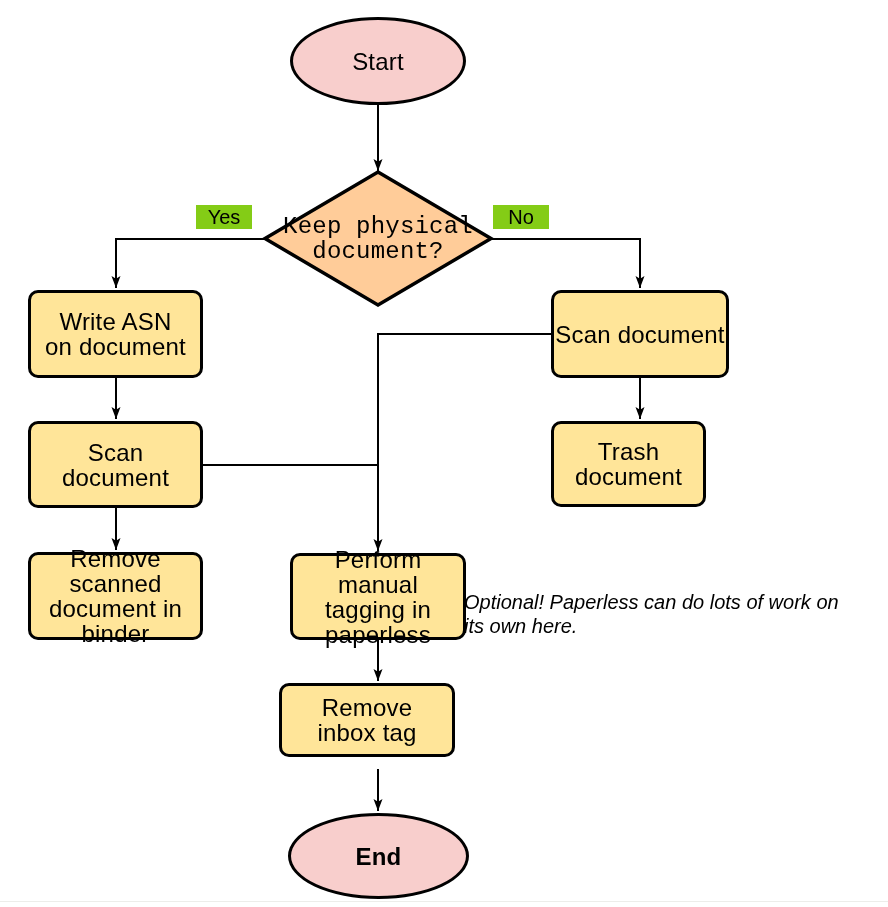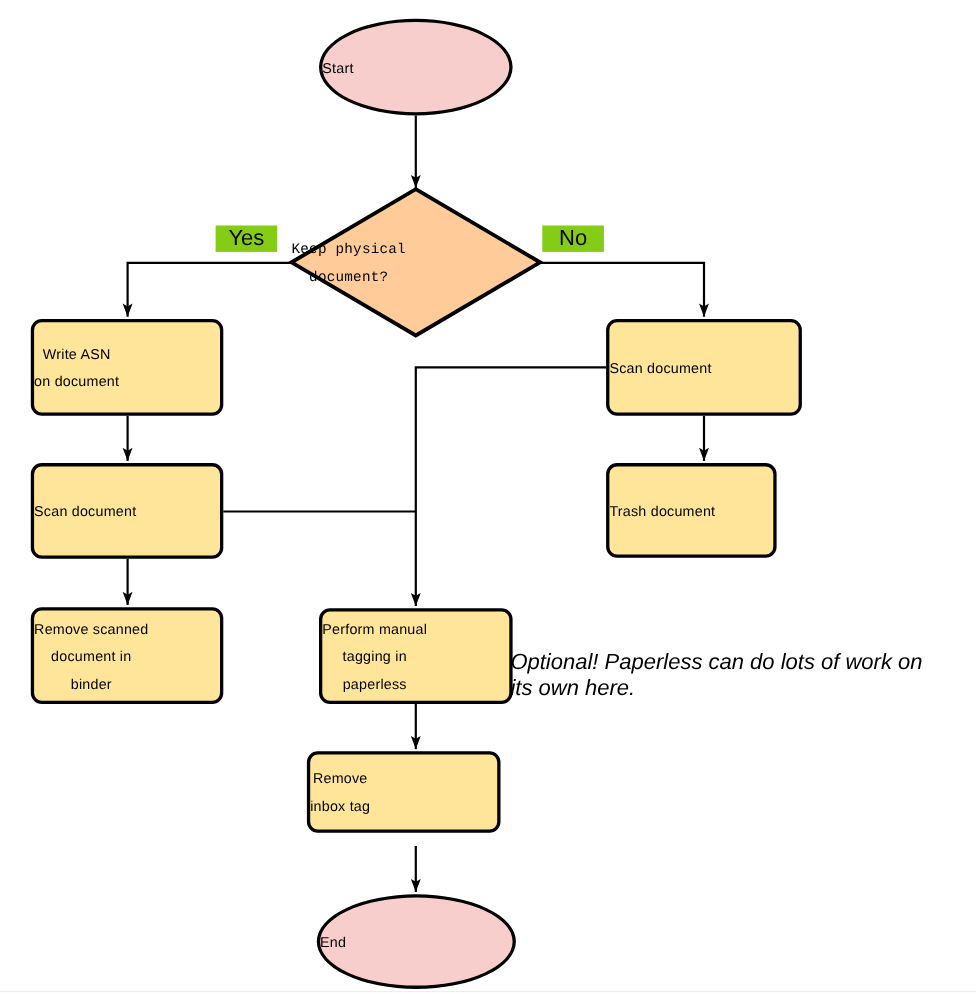--- a/index.html
+++ b/index.html
@@ -15,22 +15,23 @@
   .layer {
     position: absolute;
     left: 0; top: 0;
     width: 888px; height: 907px;
   }
   .node {
     position: absolute;
     box-sizing: border-box;
     display: flex;
     align-items: center;
+    justify-content: center;
     text-align: center;
-    font-size: 13px;
+    font-size: 24px;
     line-height: 25px;
     letter-spacing: 0.2px;
     white-space: pre-line;
   }
   .process {
     background: #ffe599;
     border: 3px solid #000;
     border-radius: 10px;
   }
   .terminator {
@@ -134,21 +135,21 @@
     <span>Perform manual
 tagging in
 paperless</span>
   </div>
 
   <div class="node process" style="left:279px; top:683px; width:176px; height:74px;">
     <span>Remove
 inbox tag</span>
   </div>
 
-  <div class="node terminator" style="left:288px; top:813px; width:181px; height:86px;">
+  <div class="node terminator" style="left:288px; top:813px; width:181px; height:86px;font-weight:bold;">
     <span>End</span>
   </div>
 
   <div class="note">Optional! Paperless can do lots of work on
 its own here.</div>
 
   <div class="page-edge"></div>
 
 </div>
 

